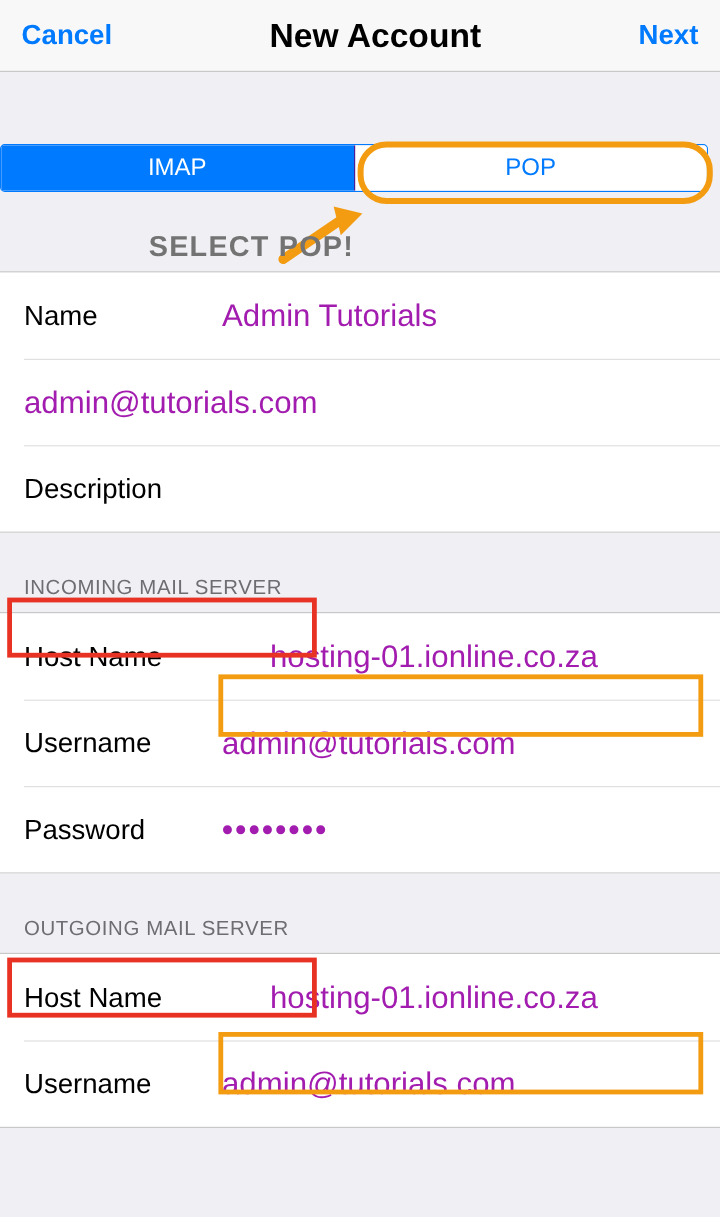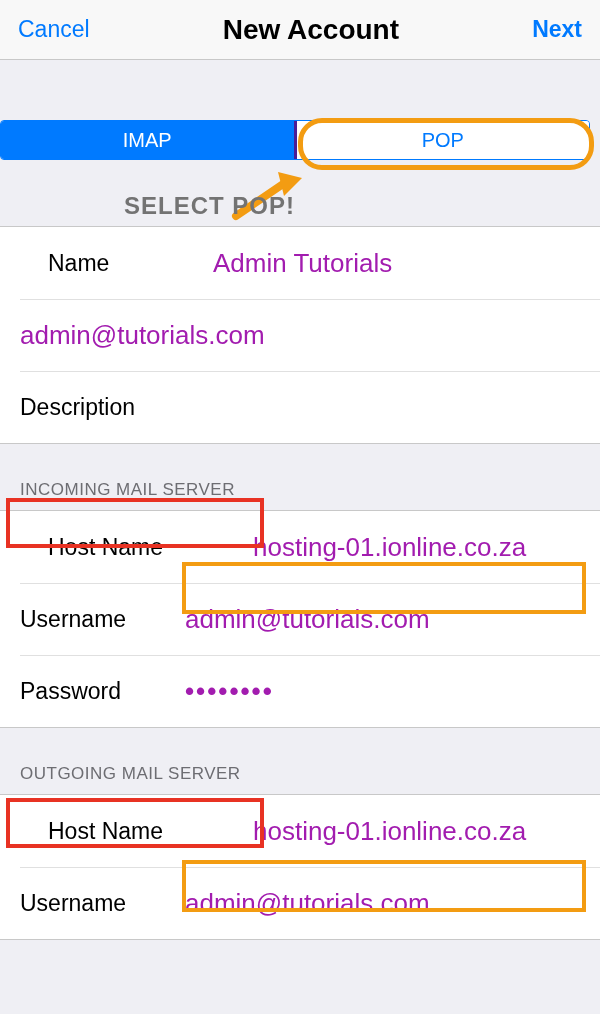--- a/index.html
+++ b/index.html
@@ -20,21 +20,21 @@
       background: #f8f8f8;
       border-bottom: 1px solid #c8c8c8;
       display: flex;
       align-items: center;
       justify-content: space-between;
       padding: 0 18px;
     }
     .nav-btn {
       color: #007aff;
       font-size: 23px;
-      font-weight: 400;
+      font-weight: 700;
       background: none;
       border: none;
       cursor: pointer;
     }
     .nav-next {
       font-weight: 600;
     }
     .nav-title {
       font-size: 28px;
       font-weight: 700;
@@ -60,21 +60,21 @@
       font-size: 20px;
       cursor: pointer;
     }
     .seg-imap {
       background: #007aff;
       color: #fff;
     }
     .seg-pop {
       background: #fff;
       color: #007aff;
-      border-left: 3px solid #4c1d95;
+      border-left: 1px solid #4c1d95;
     }
     .highlight-pop {
       position: absolute;
       top: 118px;
       left: 298px;
       width: 296px;
       height: 52px;
       border: 5px solid #f39c12;
       border-radius: 24px;
       pointer-events: none;
@@ -111,21 +111,20 @@
       background: #fff;
       border-top: 1px solid #c8c8c8;
       border-bottom: 1px solid #c8c8c8;
     }
     .form-row {
       display: flex;
       align-items: center;
       padding: 18px 20px;
       min-height: 72px;
       position: relative;
-      margin-left: 28px;
     }
     .form-row + .form-row {
       border-top: 1px solid #e0e0e0;
       margin-left: 20px;
       padding-left: 0;
     }
     .form-label {
       width: 165px;
       font-size: 23px;
       color: #000;

